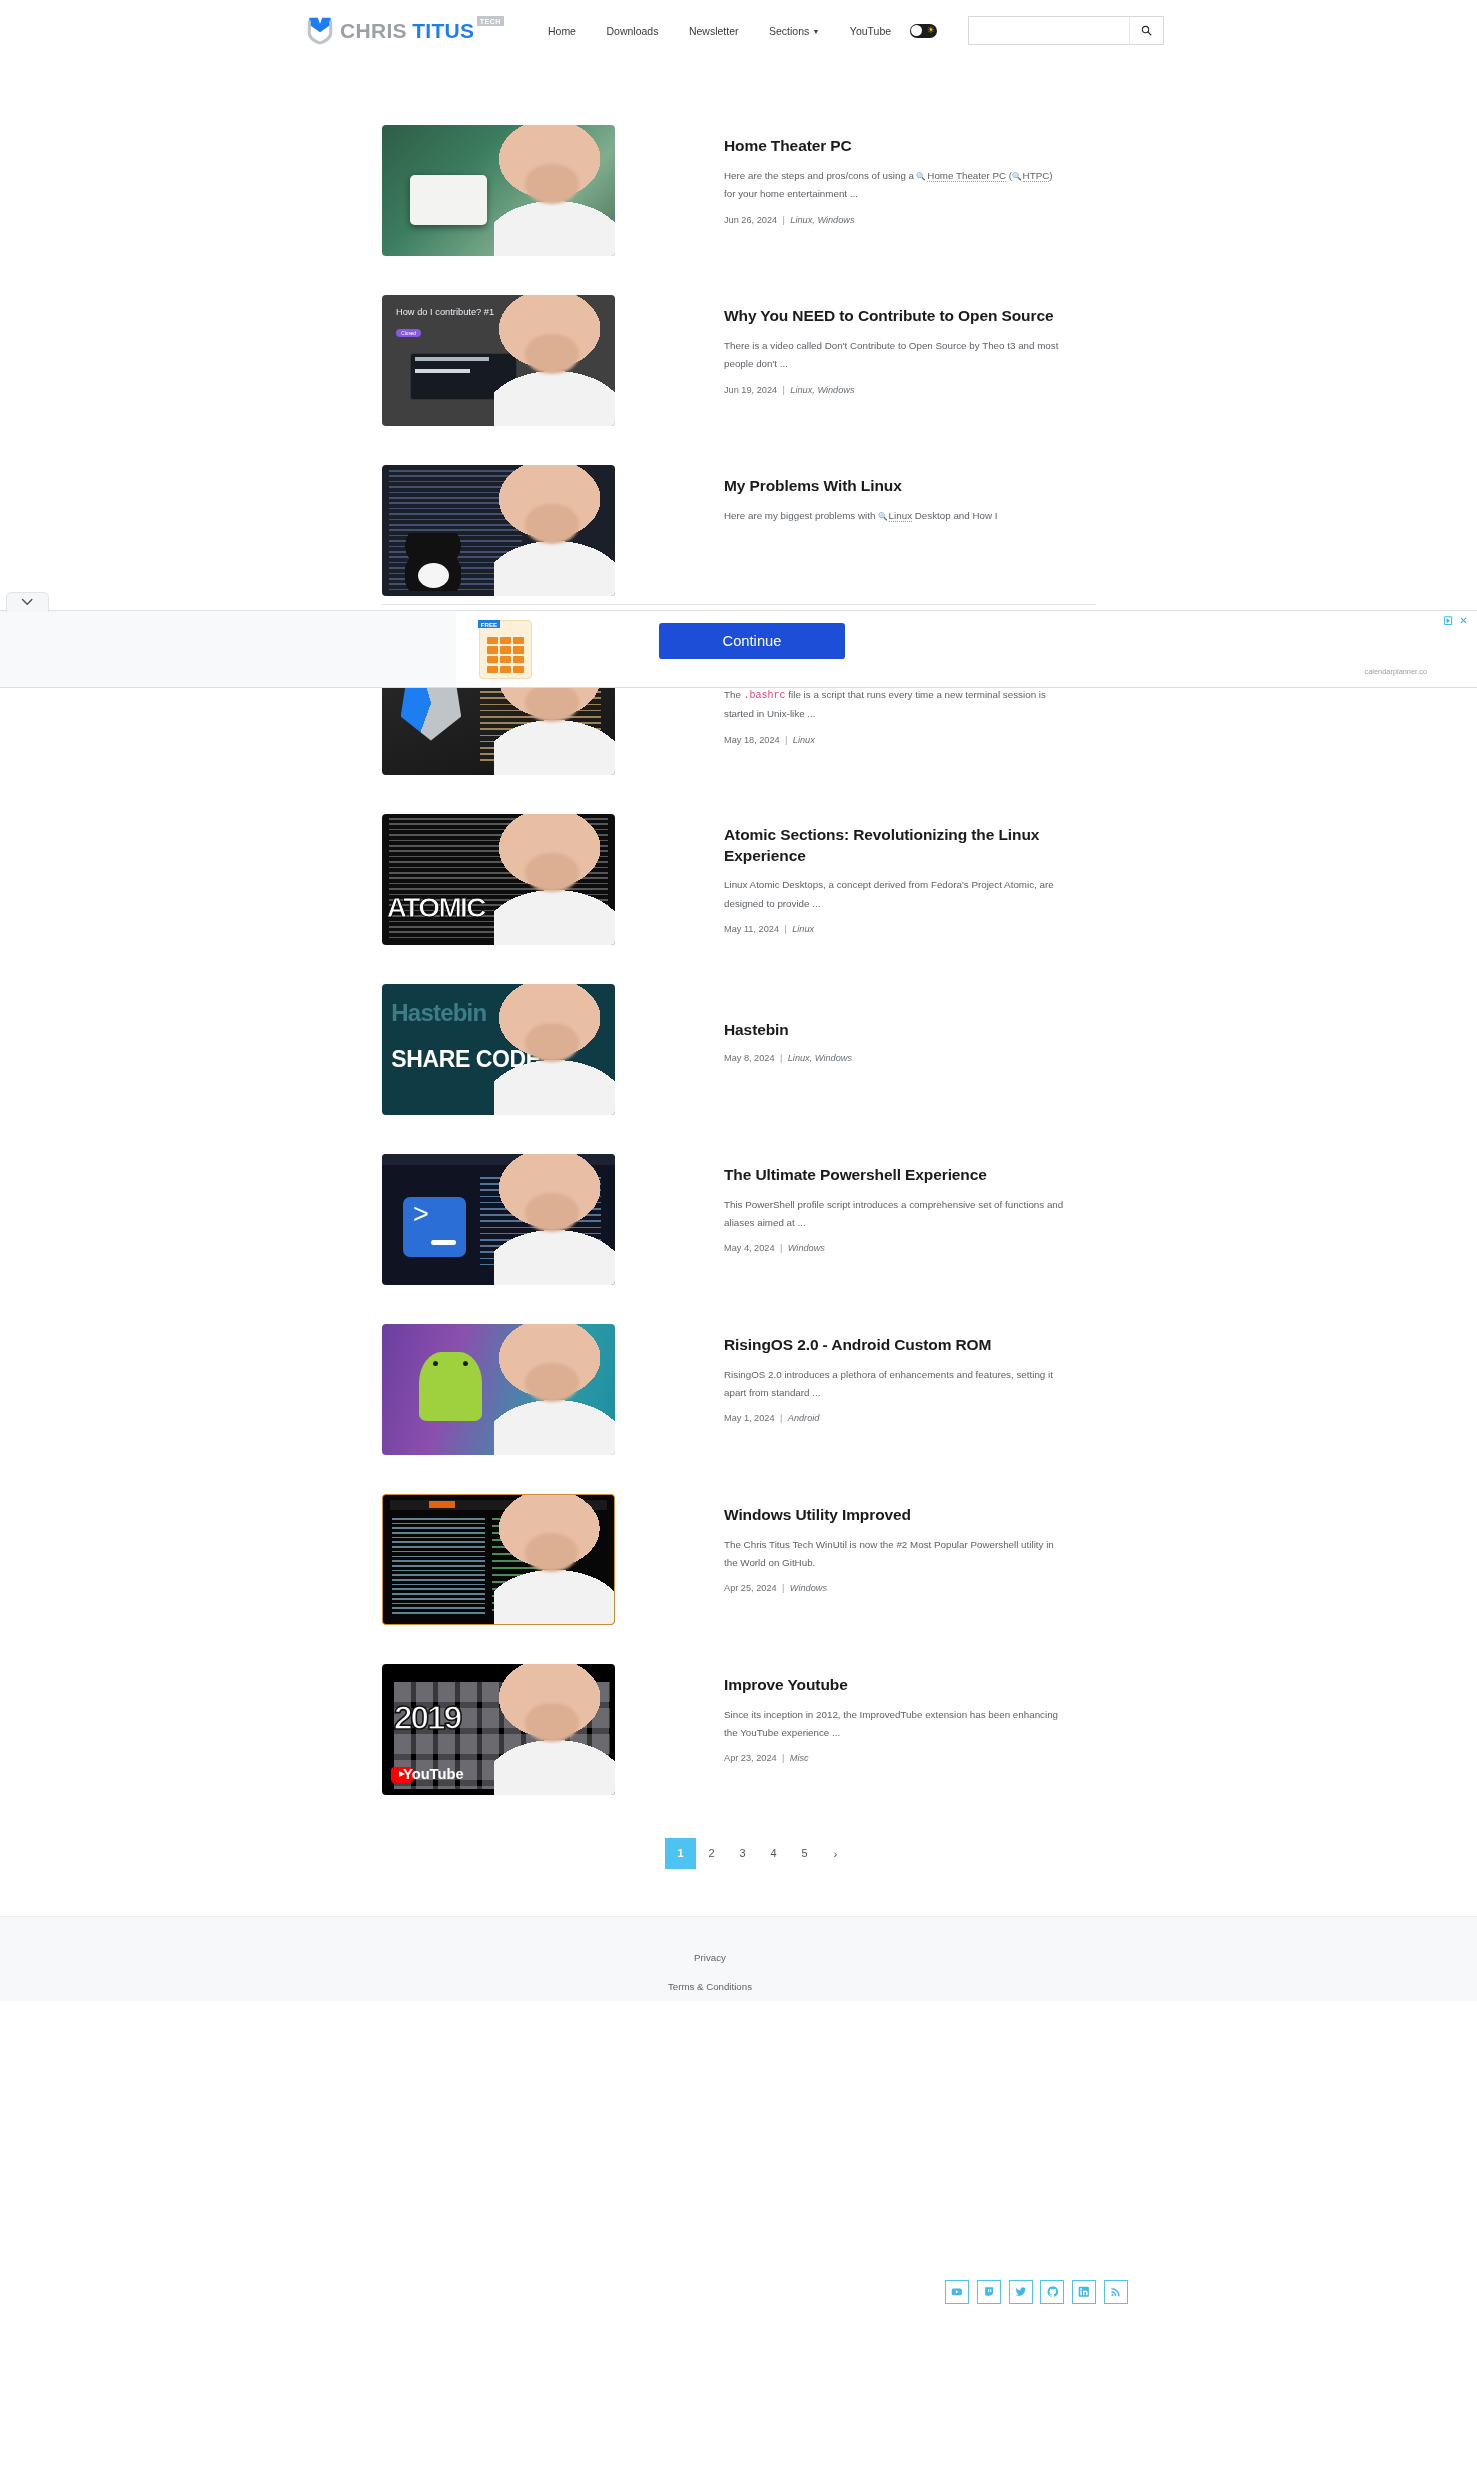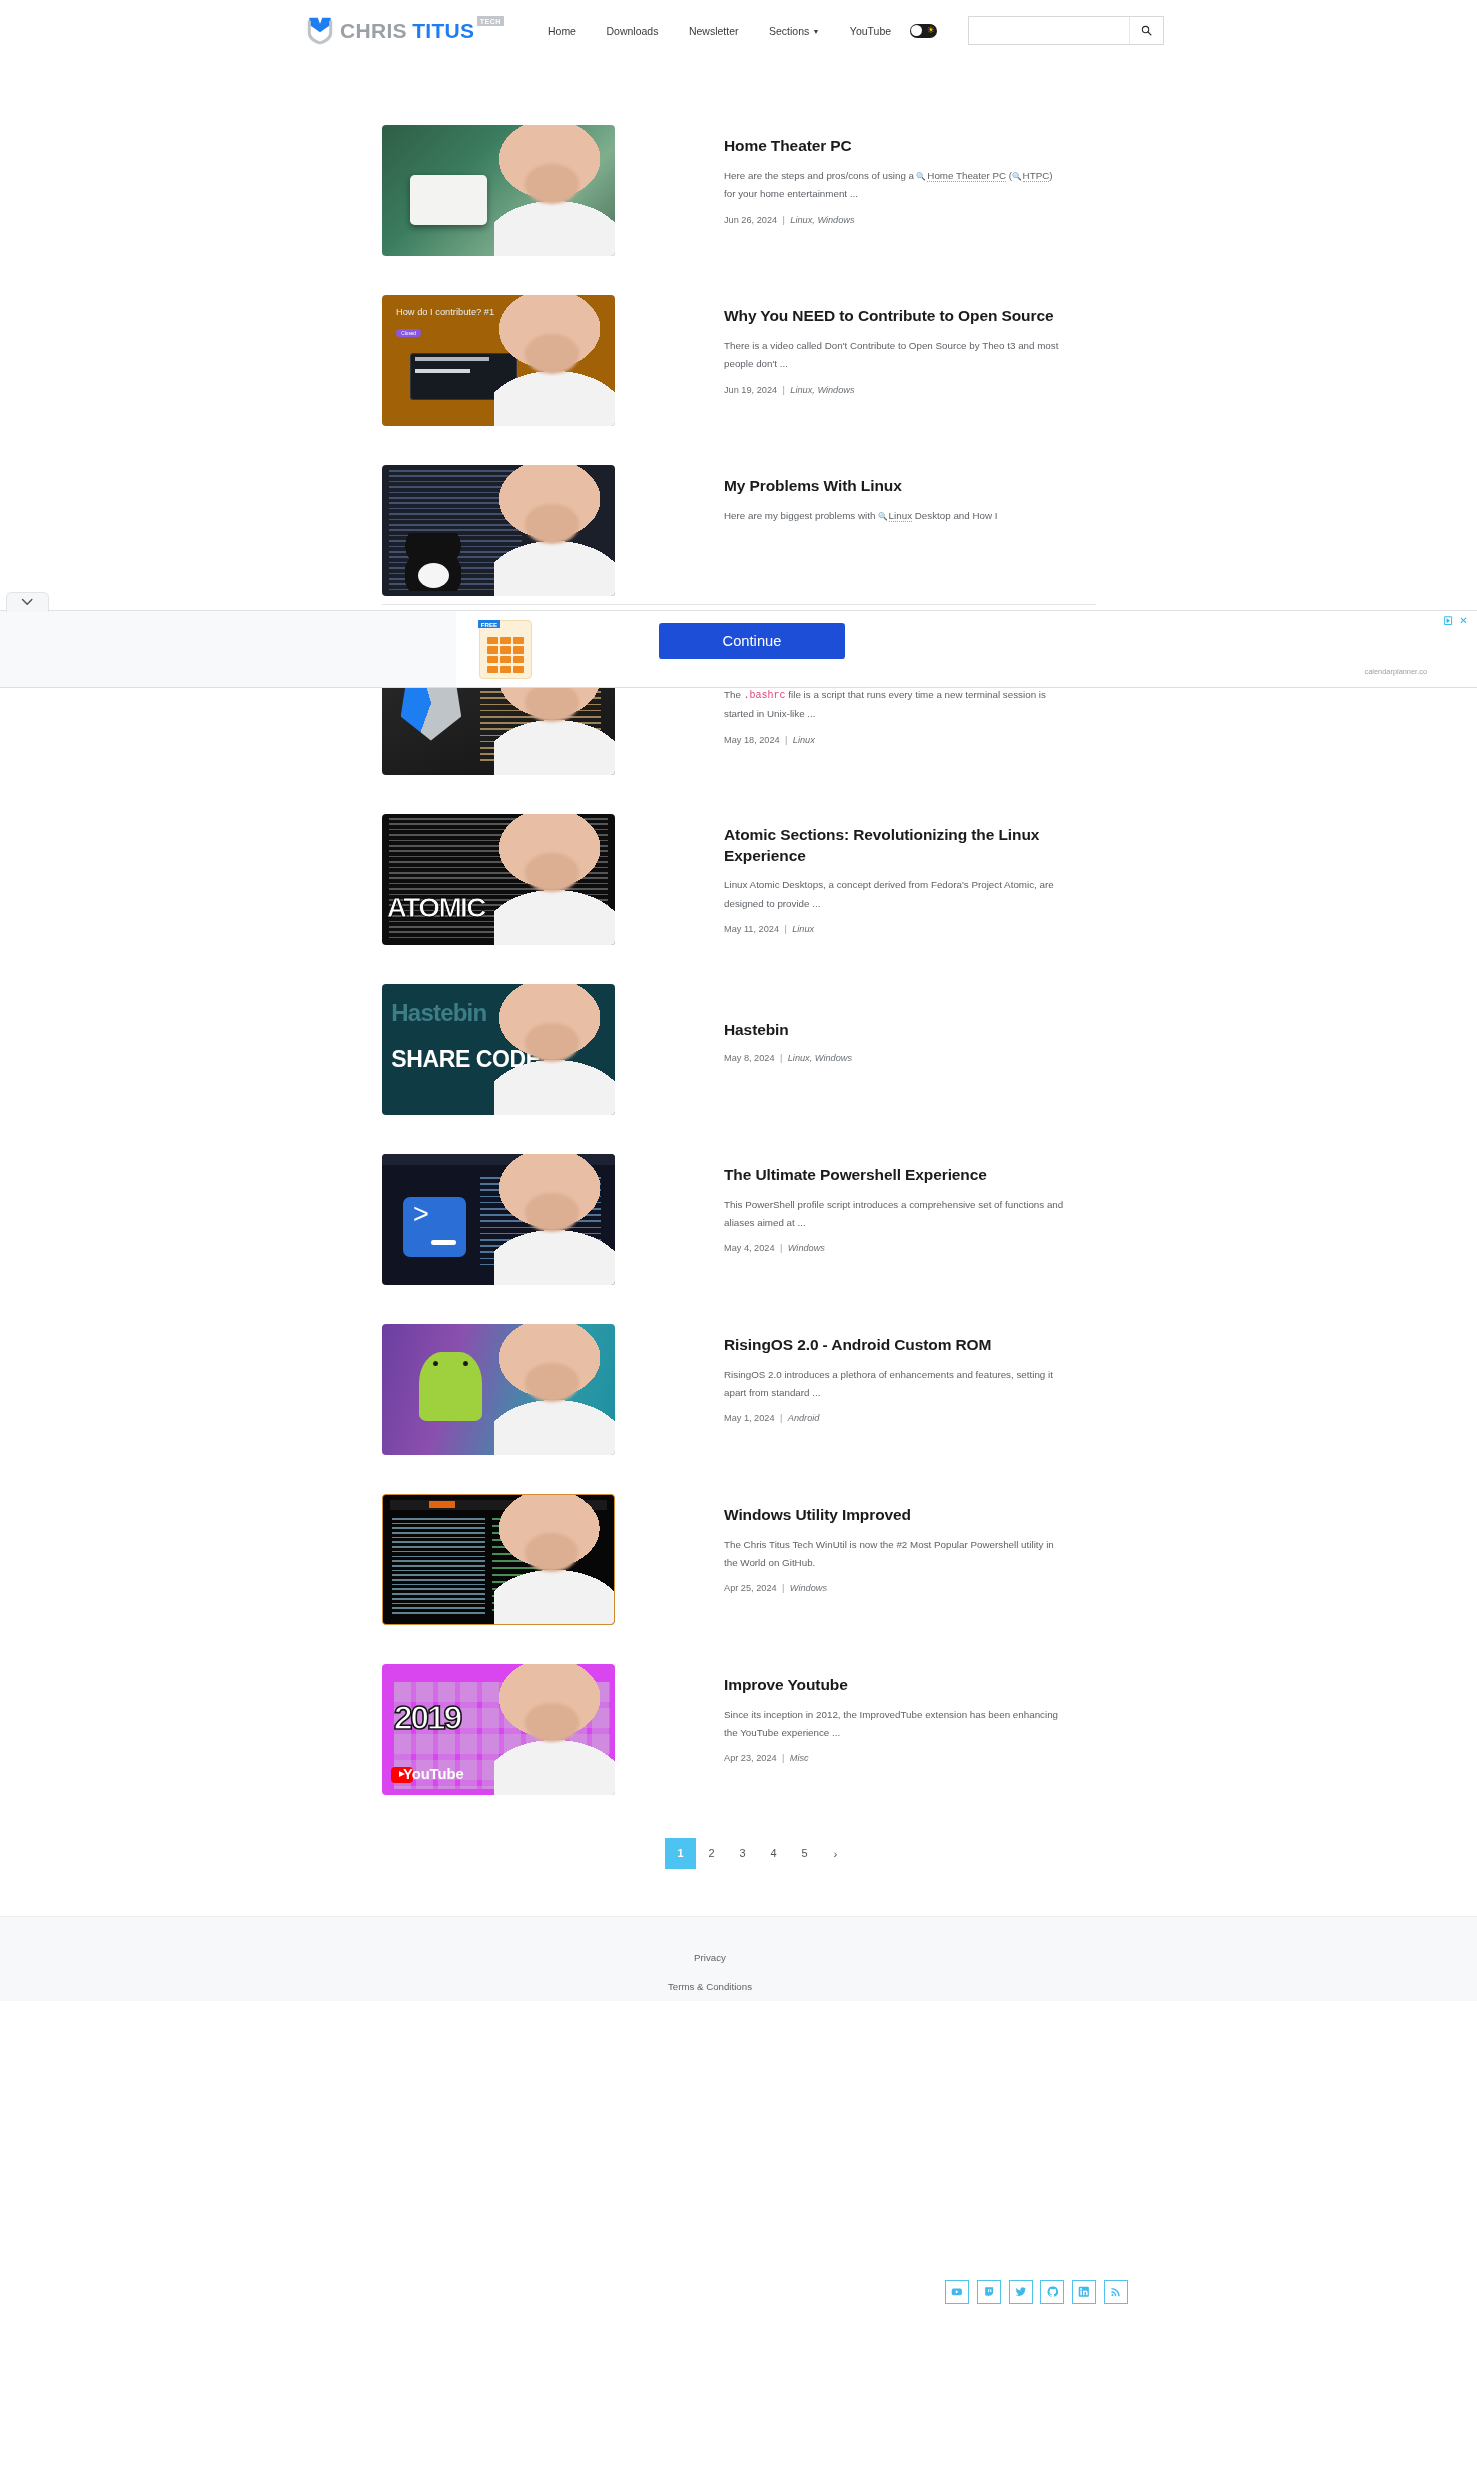--- a/index.html
+++ b/index.html
@@ -177,21 +177,21 @@
       radial-gradient(ellipse 34% 22% at 46% 17%, #bfa894 0 100%, transparent 100%),
       radial-gradient(ellipse 58% 34% at 50% 92%, #f2f2f2 0 100%, transparent 100%);
     background-repeat: no-repeat;
   }
   .thumb-face::after{
     content:""; position:absolute; left:26%; top:30%; width:44%; height:30%;
     border-radius:50%; background:#dcae92; filter:blur(1.6px);
   }
   .t-htpc { background: linear-gradient(135deg,#2f5d46 0%,#3b7c5f 35%,#7fae8e 70%,#4a6e57 100%); }
   .t-htpc .box { position:absolute; left:12%; top:38%; width:33%; height:38%; background:#f3f3f1; border-radius:4.7px; box-shadow:0 2.3px 6.2px rgba(0,0,0,.4); }
-  .t-contrib { background: #a16207; }
+  .t-contrib { background: #404040; }
   .t-contrib .ttl { position:absolute; left:6%; top:9%; color:#e9edf3; font-size:9.3px; font-family:"Liberation Sans",sans-serif; }
   .t-contrib .pill { position:absolute; left:6%; top:26%; background:#8957e5; color:#fff; font-size:4.7px; border-radius:6.2px; padding:1.6px 5.4px; }
   .t-contrib .card { position:absolute; left:12%; top:44%; width:46%; height:36%; border:0.8px solid #30363d; border-radius:3.1px; background:#161b22; }
   .t-contrib .card::before{ content:""; position:absolute; left:4%; top:8%; width:70%; height:8%; background:#c9d1d9; opacity:.85;}
   .t-contrib .card::after{ content:""; position:absolute; left:4%; top:34%; width:52%; height:9%; background:#e6edf3; opacity:.9;}
   .t-linux { background:#1b1f2a; }
   .t-linux .code { position:absolute; inset:4% 40% 4% 3%; background:
       repeating-linear-gradient(180deg, rgba(130,160,220,.55) 0 1.6px, transparent 1.6px 5.4px);
       opacity:.7; }
   .t-linux .tux { position:absolute; left:10%; bottom:4%; width:24%; height:44%;
@@ -221,21 +221,21 @@
   .t-rising { background: linear-gradient(105deg,#6b3fa0 0%,#8b4fae 30%,#2f9aa8 72%,#1d8fa0 100%); }
   .t-rising .droid { position:absolute; left:16%; top:22%; width:27%; height:52%; background:#9fd13f;
       border-radius:36% 36% 12% 12%/46% 46% 10% 10%; }
   .t-rising .droid::before { content:""; position:absolute; left:22%; top:12%; width:8%; height:8%; background:#1b1b1b; border-radius:50%; }
   .t-rising .droid::after { content:""; position:absolute; right:22%; top:12%; width:8%; height:8%; background:#1b1b1b; border-radius:50%; }
   .t-winutil { background:#070707; border:0.8px solid #d38b2f; }
   .t-winutil .tabs { position:absolute; left:3%; top:4%; right:3%; height:8%; background:#1a1a1a; }
   .t-winutil .tabs::after{ content:""; position:absolute; left:18%; top:12%; width:12%; height:72%; background:#e2640f;}
   .t-winutil .c1 { position:absolute; left:4%; top:18%; width:40%; bottom:6%; background: repeating-linear-gradient(180deg, rgba(170,230,255,.55) 0 1.6px, transparent 1.6px 4.7px); }
   .t-winutil .c2 { position:absolute; left:47%; top:18%; width:24%; bottom:6%; background: repeating-linear-gradient(180deg, rgba(120,230,140,.6) 0 2.3px, transparent 2.3px 7px); }
-  .t-yt { background:#d946ef; }
+  .t-yt { background:#000000; }
   .t-yt .grid { position:absolute; left:5%; top:14%; right:2%; bottom:4%;
       background: repeating-linear-gradient(90deg, rgba(200,200,210,.35) 0 17px, transparent 17px 22px),
                   repeating-linear-gradient(180deg, rgba(200,200,210,.28) 0 20px, transparent 20px 26px); }
   .t-yt .year { position:absolute; left:5%; top:26%; font-size:34px; font-weight:900; color:#fff; letter-spacing:-2.3px; -webkit-text-stroke:1.6px #111; }
   .t-yt .ytw { position:absolute; left:9%; bottom:10%; font-size:14.7px; font-weight:900; color:#fff; }
   .t-yt .play { position:absolute; left:4%; bottom:9%; width:22px; height:15.5px; background:#ff0000; border-radius:3.9px; }
   .t-yt .play::after{ content:""; position:absolute; left:7.8px; top:3.9px; border-left:6.2px solid #fff; border-top:3.9px solid transparent; border-bottom:3.9px solid transparent;}
 
   
   .adsense-note {

